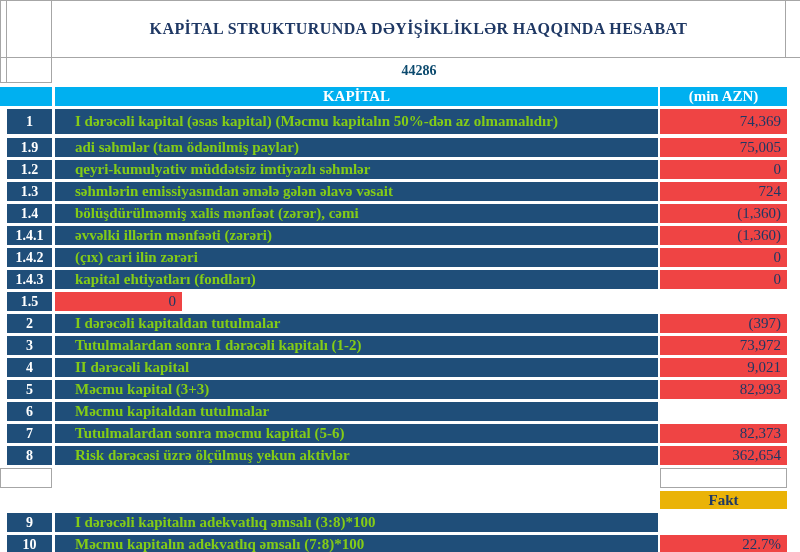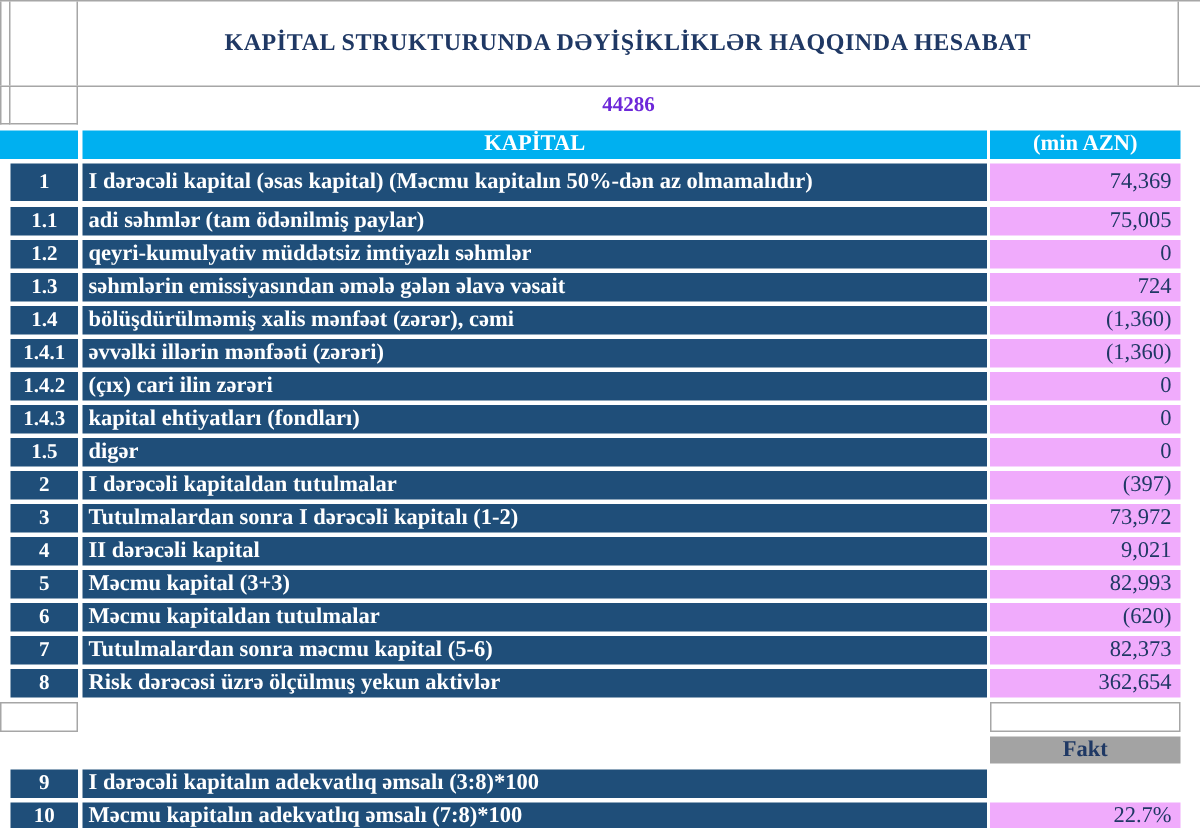--- a/index.html
+++ b/index.html
@@ -17,47 +17,47 @@
   .hc.b{width:45px;border-right:1px solid #A6A6A6;}
   .hc.c{width:734px;border-right:1px solid #A6A6A6;display:flex;align-items:center;justify-content:center;}
   .report-title{
     color:#1F3864;font-weight:bold;font-size:16px;letter-spacing:.4px;text-align:center;
   }
   .hdr-row2{display:flex;height:25px;}
   .hc2{box-sizing:border-box;height:100%;}
   .hc2.a{width:7px;border-left:1px solid #A6A6A6;border-right:1px solid #A6A6A6;border-bottom:1px solid #A6A6A6;}
   .hc2.b{width:45px;border-right:1px solid #A6A6A6;border-bottom:1px solid #A6A6A6;}
   .hc2.c{width:734px;display:flex;align-items:center;justify-content:center;}
-  .date-serial{color:#6d28d9;font-weight:bold;font-size:14px;}
+  .date-serial{color:#0c4a6e;font-weight:bold;font-size:14px;}
 
   
   .trow{display:flex;height:19px;margin-bottom:3px;}
   .trow.tall{height:25px;margin-bottom:4px;}
   .strip{width:7px;}
   .cell{box-sizing:border-box;display:flex;align-items:center;}
   .num{width:45px;margin-right:3px;background:#1F4E79;color:#fff;font-weight:bold;font-size:14px;justify-content:center;}
-  .label{width:603px;margin-right:2px;background:#1F4E79;color:#ffffff;font-weight:bold;font-size:15px;padding-left:4px;white-space:nowrap;overflow:hidden;}
-  .value{width:127px;background:#f0abfc;color:#1F3864;font-size:15px;justify-content:flex-end;padding-right:6px;}
+  .label{width:603px;margin-right:2px;background:#1F4E79;color:#84cc16;font-weight:bold;font-size:15px;padding-left:20px;white-space:nowrap;overflow:hidden;}
+  .value{width:127px;background:#ef4444;color:#1F3864;font-size:15px;justify-content:flex-end;padding-right:6px;}
 
   
   .chead{margin-top:4px;height:19px;margin-bottom:3px;}
   .leftcyan{width:52px;margin-right:3px;background:#00B0F0;}
   .label.cyanc{background:#00B0F0;color:#fff;justify-content:center;padding-left:0;text-align:center;}
   .value.cyanc{background:#00B0F0;color:#fff;font-weight:bold;justify-content:center;padding-right:0;}
 
   
   .gap-row{display:flex;height:20px;margin-top:3px;margin-bottom:3px;}
   .ghost-left{box-sizing:border-box;width:52px;border:1px solid #A6A6A6;background:#fff;}
   .ghost-mid{width:608px;}
   .ghost-right{box-sizing:border-box;width:127px;border:1px solid #A6A6A6;background:#fff;}
 
   
   .fakt-row{display:flex;height:18px;margin-bottom:4px;}
   .fakt-spacer{width:660px;}
-  .fakt-cell{box-sizing:border-box;width:127px;background:#a3a3a3;color:#1F3864;font-weight:bold;font-size:15px;display:flex;align-items:center;justify-content:center;}
+  .fakt-cell{box-sizing:border-box;width:127px;background:#eab308;color:#1F3864;font-weight:bold;font-size:15px;display:flex;align-items:center;justify-content:center;}
 </style>
 </head>
 <body>
 
 <div class="sheet">
 
   <div class="hdr-row1">
     <div class="hc a"></div>
     <div class="hc b"></div>
     <div class="hc c">
@@ -80,21 +80,21 @@
   </div>
 
   <div class="trow tall">
     <div class="strip"></div>
     <div class="cell num">1</div>
     <div class="cell label">I dərəcəli kapital (əsas kapital) (Məcmu kapitalın 50%-dən az olmamalıdır)</div>
     <div class="cell value">74,369</div>
   </div>
   <div class="trow">
     <div class="strip"></div>
-    <div class="cell num">1.1</div>
+    <div class="cell num">1.9</div>
     <div class="cell label">adi səhmlər (tam ödənilmiş paylar)</div>
     <div class="cell value">75,005</div>
   </div>
   <div class="trow">
     <div class="strip"></div>
     <div class="cell num">1.2</div>
     <div class="cell label">qeyri-kumulyativ müddətsiz imtiyazlı səhmlər</div>
     <div class="cell value">0</div>
   </div>
   <div class="trow">
@@ -123,21 +123,20 @@
   </div>
   <div class="trow">
     <div class="strip"></div>
     <div class="cell num">1.4.3</div>
     <div class="cell label">kapital ehtiyatları (fondları)</div>
     <div class="cell value">0</div>
   </div>
   <div class="trow">
     <div class="strip"></div>
     <div class="cell num">1.5</div>
-    <div class="cell label">digər</div>
     <div class="cell value">0</div>
   </div>
   <div class="trow">
     <div class="strip"></div>
     <div class="cell num">2</div>
     <div class="cell label">I dərəcəli kapitaldan  tutulmalar</div>
     <div class="cell value">(397)</div>
   </div>
   <div class="trow">
     <div class="strip"></div>
@@ -154,21 +153,20 @@
   <div class="trow">
     <div class="strip"></div>
     <div class="cell num">5</div>
     <div class="cell label">Məcmu kapital (3+3)</div>
     <div class="cell value">82,993</div>
   </div>
   <div class="trow">
     <div class="strip"></div>
     <div class="cell num">6</div>
     <div class="cell label">Məcmu kapitaldan tutulmalar</div>
-    <div class="cell value">(620)</div>
   </div>
   <div class="trow">
     <div class="strip"></div>
     <div class="cell num">7</div>
     <div class="cell label">Tutulmalardan  sonra məcmu kapital (5-6)</div>
     <div class="cell value">82,373</div>
   </div>
   <div class="trow">
     <div class="strip"></div>
     <div class="cell num">8</div>

